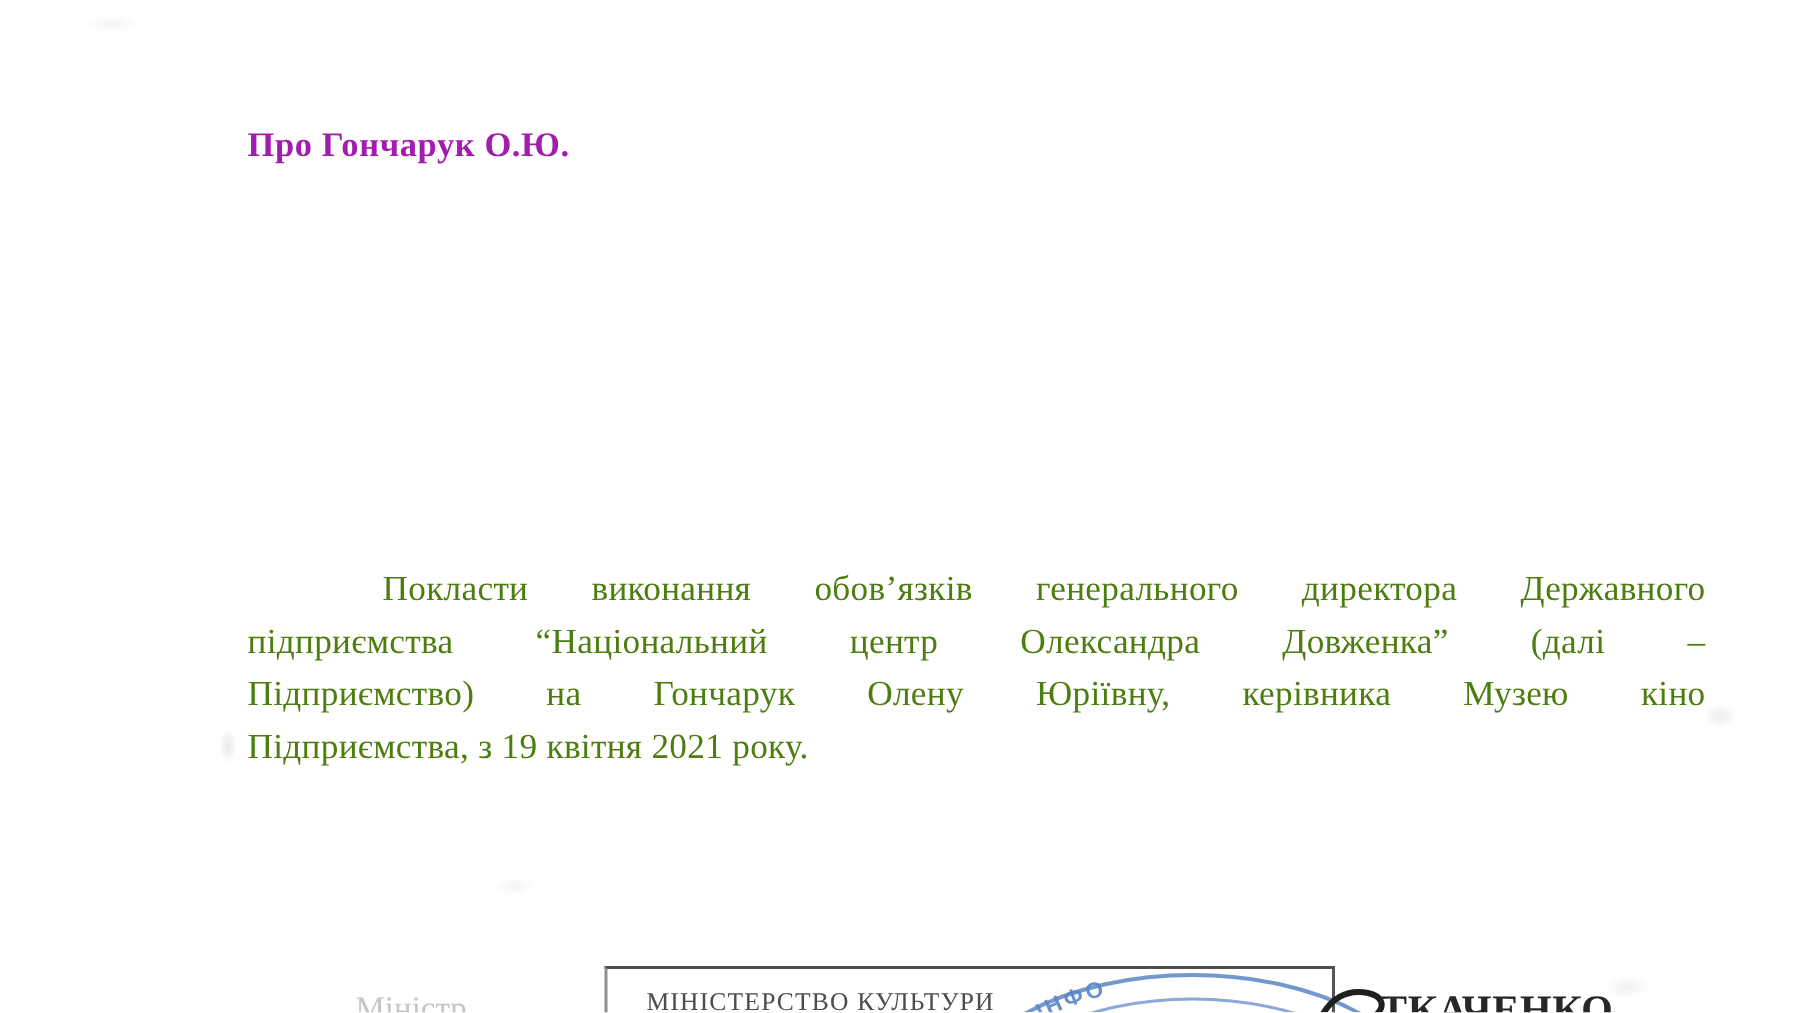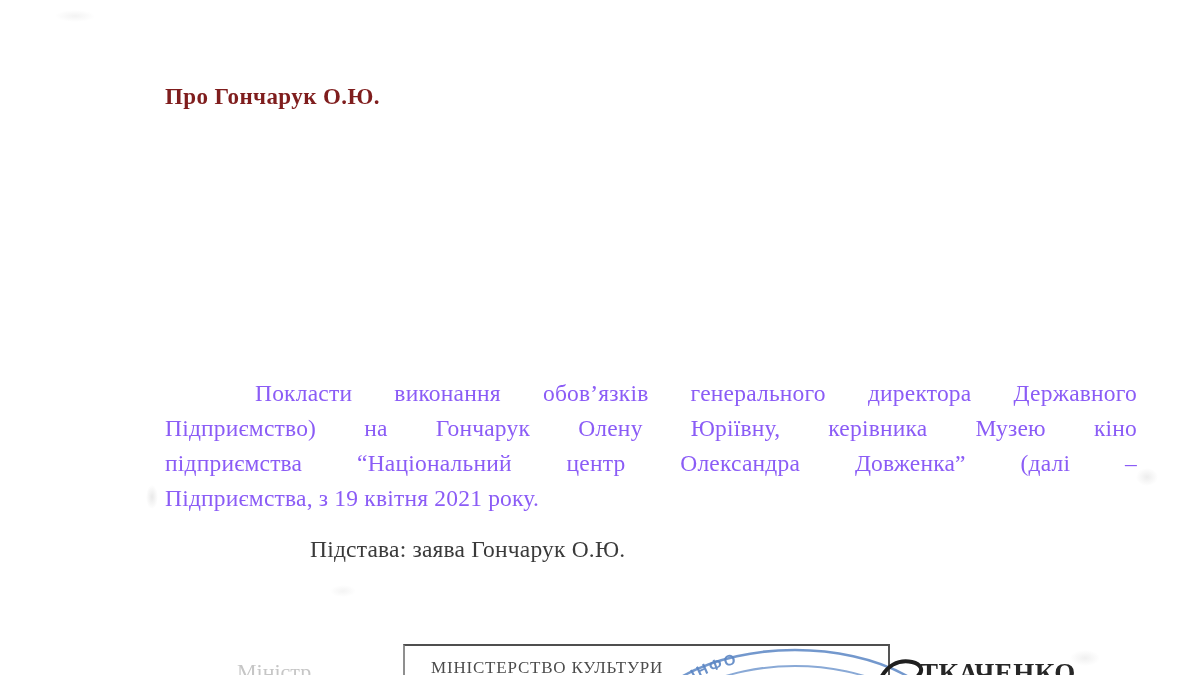--- a/index.html
+++ b/index.html
@@ -26,31 +26,31 @@
   .n3 { left: 1136px; top: 468px; width: 22px; height: 18px; background: radial-gradient(closest-side, #ededed, #ffffff); }
   .n4 { left: 1070px; top: 650px; width: 30px; height: 16px; background: radial-gradient(closest-side, #f0f0f0, #ffffff); }
   .n5 { left: 330px; top: 585px; width: 26px; height: 12px; background: radial-gradient(closest-side, #f4f4f4, #ffffff); }
 
   .subject {
     position: absolute;
     left: 165px;
     top: 84px;
     font-size: 23px;
     font-weight: bold;
-    color: #7f1d1d;
+    color: #a21caf;
     letter-spacing: 0.4px;
   }
 
   .para {
     position: absolute;
     left: 165px;
     top: 376px;
     width: 972px;
     font-size: 23.5px;
-    color: #8b5cf6;
+    color: #4d7c0f;
     letter-spacing: 0.2px;
   }
   .pline {
     height: 35px;
     line-height: 35px;
     white-space: nowrap;
     text-align: justify;
     text-align-last: justify;
   }
   .pline.indent { padding-left: 90px; }
@@ -124,26 +124,25 @@
   <div class="noise n1"></div>
   <div class="noise n2"></div>
   <div class="noise n3"></div>
   <div class="noise n4"></div>
   <div class="noise n5"></div>
 
   <div class="subject">Про Гончарук О.Ю.</div>
 
   <div class="para">
     <div class="pline indent">Покласти виконання обов’язків генерального директора Державного</div>
+    <div class="pline">підприємства “Національний центр Олександра Довженка” (далі –</div>
     <div class="pline">Підприємство) на Гончарук Олену Юріївну, керівника Музею кіно</div>
-    <div class="pline">підприємства “Національний центр Олександра Довженка” (далі –</div>
     <div class="pline last">Підприємства, з 19 квітня 2021 року.</div>
   </div>
 
-  <div class="basis">Підстава: заява Гончарук О.Ю.</div>
 
   <div class="signer-title">Міністр</div>
 
   <div class="stamp-box">
     <span class="stamp-box-label">МІНІСТЕРСТВО КУЛЬТУРИ</span>
   </div>
 
   <svg class="stamp-svg" viewBox="0 0 1200 675" xmlns="http://www.w3.org/2000/svg">
     <defs>
       <path id="stampArcPath" d="M 660 712 A 140 75 0 0 1 930 712" fill="none"></path>

